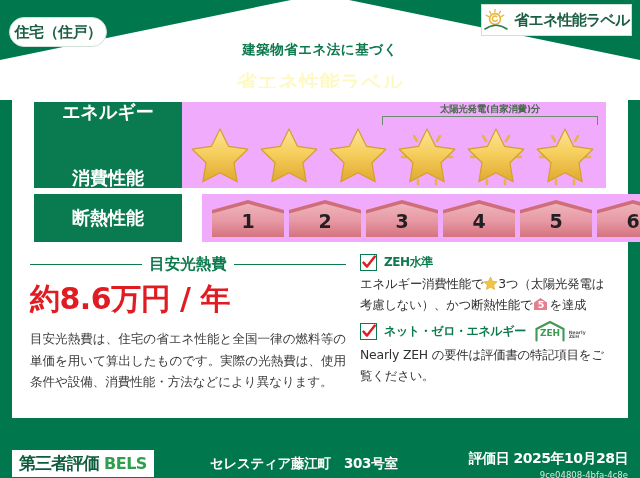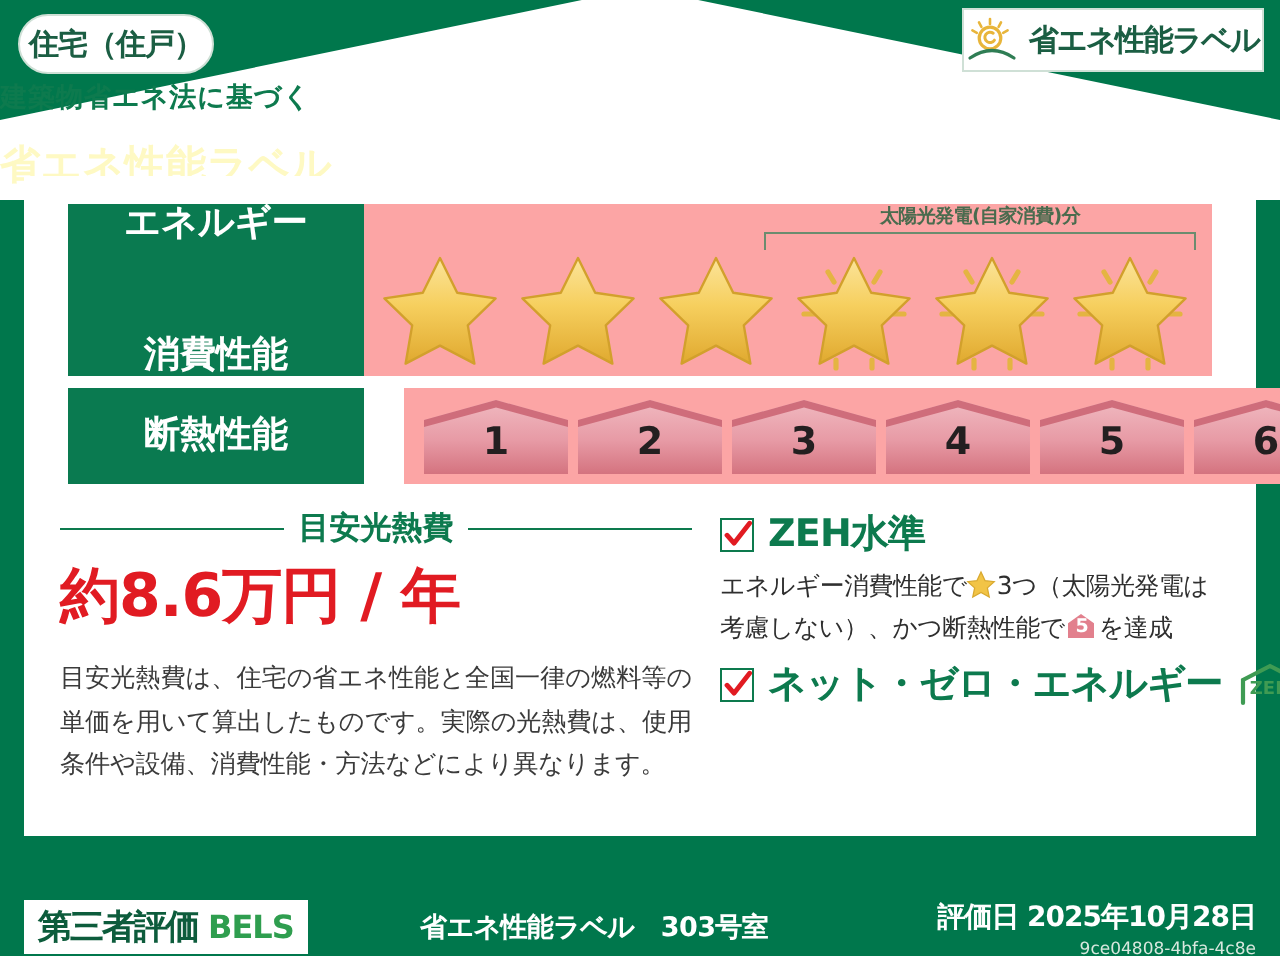--- a/index.html
+++ b/index.html
@@ -12,38 +12,38 @@
   #label{
     position:relative;width:640px;height:478px;background:#00774c;
   }
 
   
   .badge-top{
     position:absolute;background:#ffffff;border:1px solid #cfe0d6;
     display:flex;align-items:center;justify-content:center;
     box-sizing:border-box;
   }
-  #badge-housing{left:9px;top:7px;width:98px;height:30px;border-radius:15px;}
+  #badge-housing{left:9px;top:17px;width:98px;height:30px;border-radius:15px;}
   #badge-housing .txt{
     font-size:15px;font-weight:bold;color:#1b5e43;letter-spacing:-.5px;
   }
   #badge-renew{left:481px;top:4px;width:151px;height:32px;gap:5px;}
   #badge-renew .txt{
     font-size:15px;font-weight:bold;color:#1b5e43;letter-spacing:-.8px;
   }
   .sun-icon{width:26px;height:24px;flex:0 0 auto;display:block;}
 
   
   #roof{
     position:absolute;left:0;top:0;width:640px;height:100px;overflow:hidden;
     pointer-events:none;
   }
   #roof svg{display:block;}
   #title-block{
-    position:absolute;left:0;top:42px;width:640px;
+    position:absolute;left:0;top:42px;width:640px;text-align:center;
   }
   #title-sub{
     font-size:13.5px;font-weight:bold;color:#0d7a4e;letter-spacing:.5px;
     line-height:1.1;
   }
   #title-main{
     font-size:20px;font-weight:bold;color:#fef9c3;letter-spacing:.5px;
     line-height:1.15;margin-top:14px;
   }
 
@@ -54,21 +54,21 @@
   }
 
   
   .perf-row{position:absolute;display:flex;}
   .perf-key{
     background:#0a7a50;color:#ffffff;font-weight:bold;
     display:flex;flex-direction:column;align-items:center;justify-content:center;
     box-sizing:border-box;flex:0 0 auto;line-height:1.25;
   }
   .perf-val{
-    background:#fca5a5;box-sizing:border-box;flex:1 1 auto;position:relative;
+    background:#f0abfc;box-sizing:border-box;flex:1 1 auto;position:relative;
   }
 
   #row-energy{left:22px;top:14px;width:572px;height:86px;}
   #row-energy .perf-key{width:148px;height:86px;font-size:18px;letter-spacing:0px;gap:44px;}
   #row-energy .perf-val{height:86px;}
 
   #row-insul{left:22px;top:106px;width:572px;height:48px;gap:20px;}
   #row-insul .perf-key{width:148px;height:48px;font-size:18px;}
   #row-insul .perf-val{height:48px;display:flex;align-items:center;padding-left:8px;}
 
@@ -127,21 +127,21 @@
     position:absolute;left:348px;top:166px;width:252px;
   }
   .crit{margin-bottom:5px;}
   .crit-head{display:flex;align-items:center;gap:7px;}
   .check-box{
     width:17px;height:17px;border:1.6px solid #0d7a4e;background:#fff;
     box-sizing:border-box;position:relative;flex:0 0 auto;
   }
   .check-box svg{position:absolute;left:1px;top:0px;}
   .crit-title{
-    font-size:19px;font-weight:bold;color:#0d7a4e;letter-spacing:-.4px;
+    font-size:12px;font-weight:bold;color:#0d7a4e;letter-spacing:-.4px;
     white-space:nowrap;
   }
   .crit-body{
     font-size:12.4px;color:#2f2f2f;line-height:1.66;margin-top:3px;
     letter-spacing:-.2px;
   }
   .inline-star{display:inline-block;vertical-align:-3px;width:15px;height:15px;}
   .inline-num{
     display:inline-block;vertical-align:-2px;width:15px;height:14px;
     position:relative;margin:0 1px;
@@ -484,28 +484,29 @@
             <svg width="34" height="22" viewBox="0 0 34 22">
               <path d="M3.5 20.5 L3.5 9 L17 2 L30.5 9 L30.5 20.5" fill="none" stroke="#3f9b53" stroke-width="2.1" stroke-linecap="round"></path>
               <text x="17" y="16" font-family="DejaVu Sans, sans-serif" font-size="9" font-weight="bold" fill="#3f9b53" text-anchor="middle">ZEH</text>
             </svg>
             <span class="zeh-sub">
               <span>Nearly</span><br>
               <span>ZEH</span>
             </span>
           </span>
         </div>
+        <div class="crit-body">Nearly ZEH の要件は評価書の特記項目をご覧ください。</div>
       </div>
 
     </div>
   </div>
 
   <div id="footer">
     <div id="bels">
       <span class="jp">第三者評価</span>
       <span class="en">BELS</span>
     </div>
-    <div id="prop-name">省エネ性能ラベル　303号室</div>
+    <div id="prop-name">セレスティア藤江町　303号室</div>
     <div id="eval-date">評価日 2025年10月28日</div>
     <div id="eval-id">9ce04808-4bfa-4c8e</div>
   </div>
 
 </div>
 
 </body></html>

